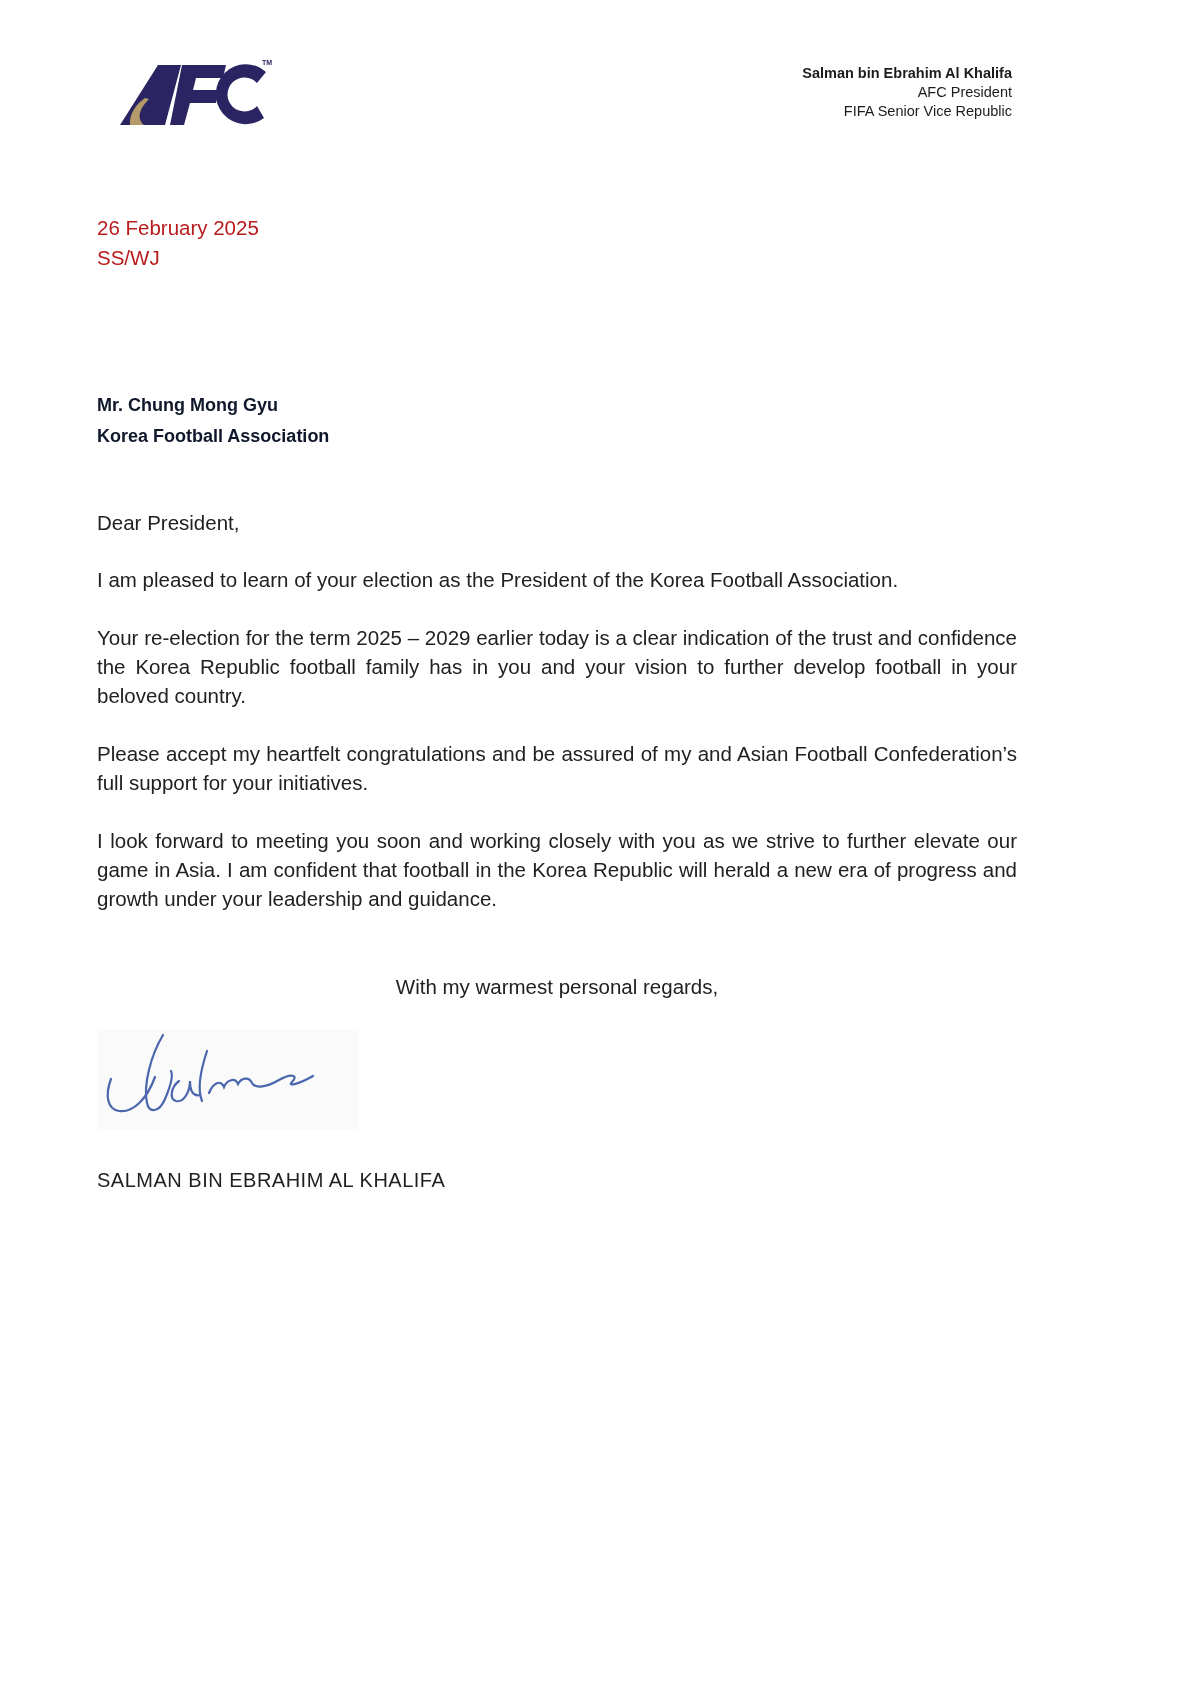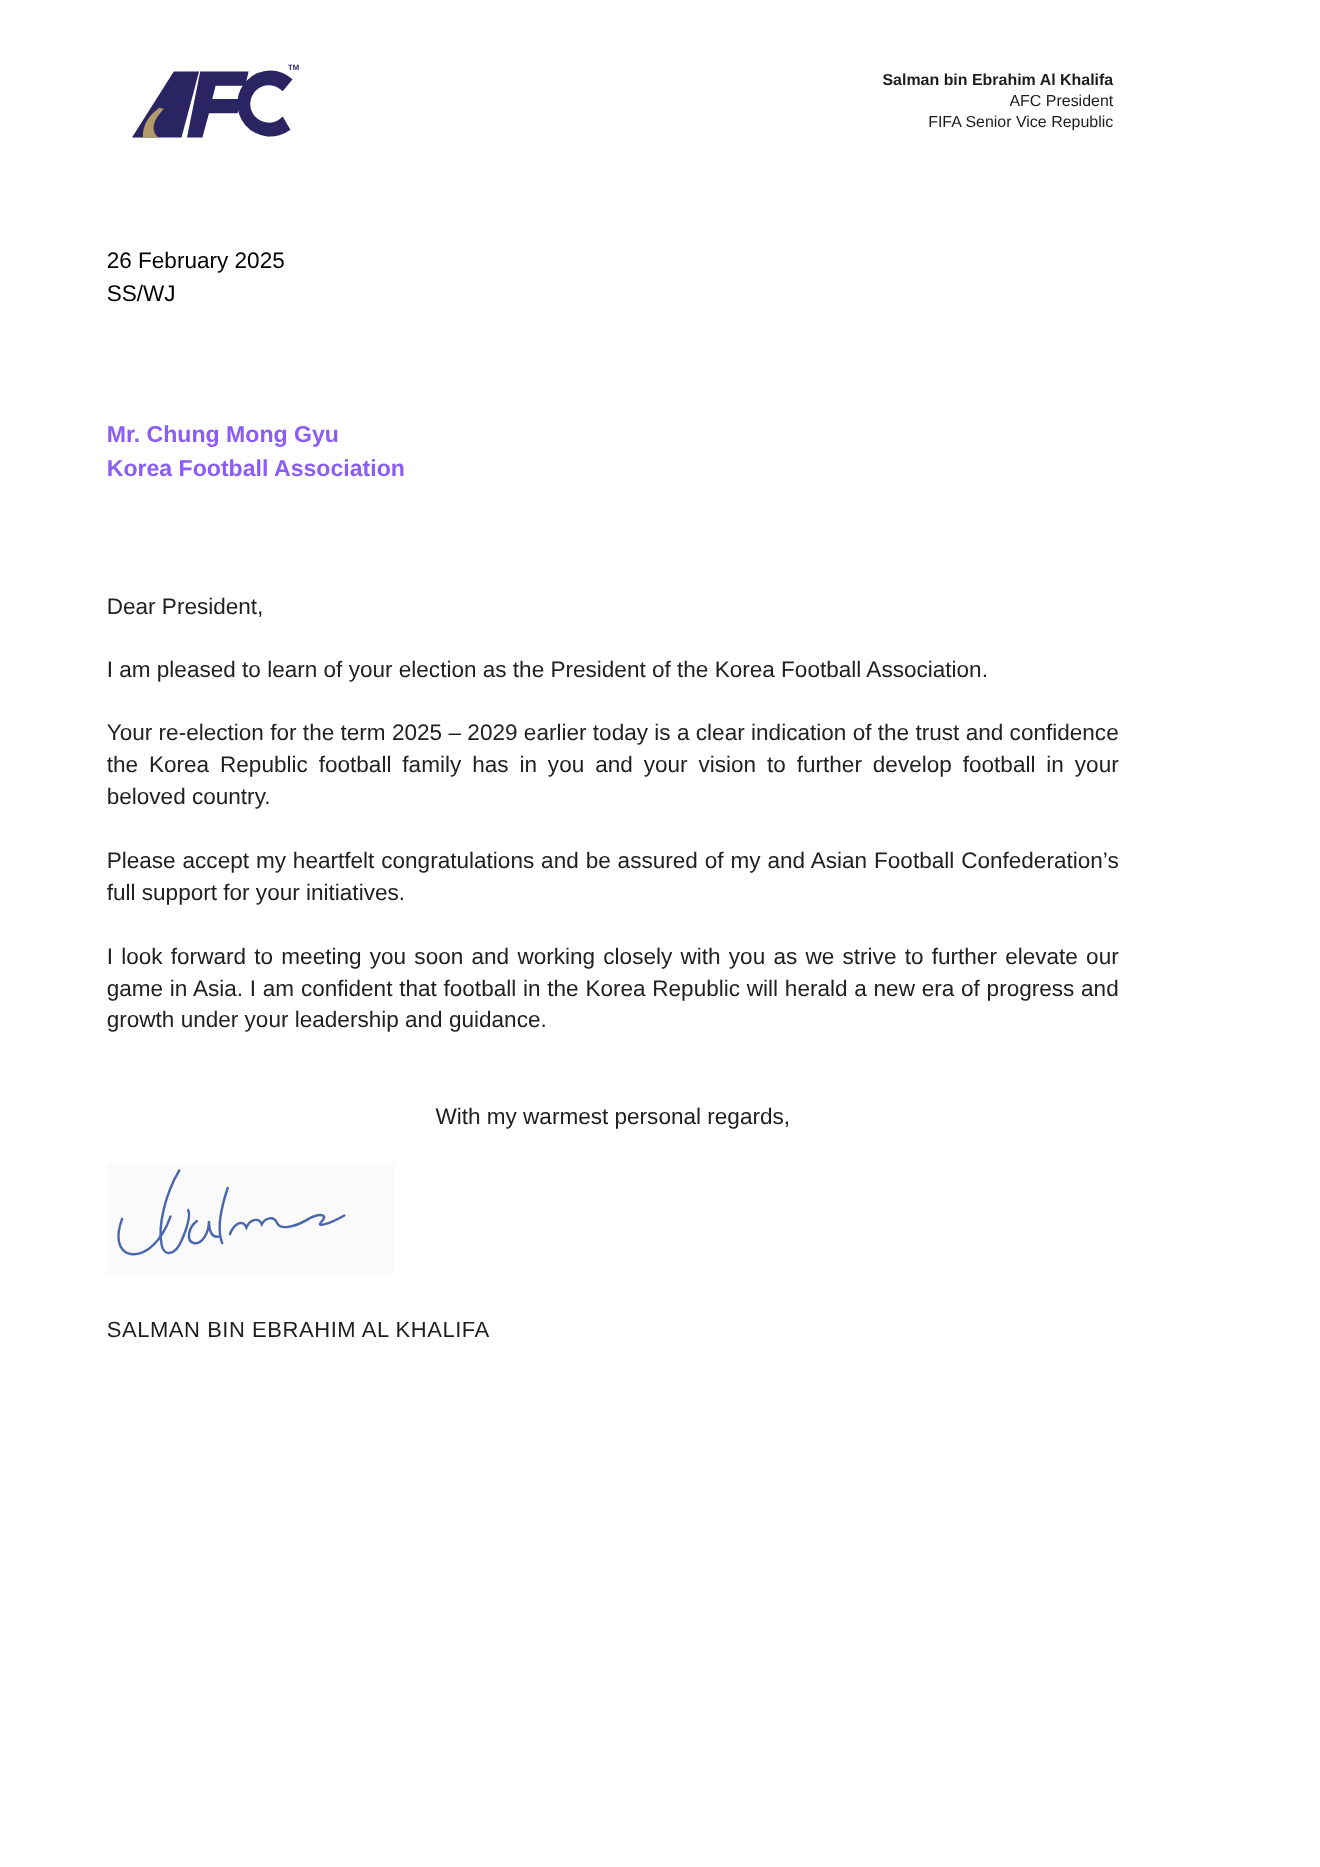--- a/index.html
+++ b/index.html
@@ -33,42 +33,42 @@
     font-size: 14.5px;
     line-height: 19px;
     color: #1c1c1c;
   }
   .sender-block .sender-name { font-weight: bold; }
 
   
   .date-block {
     position: absolute;
     left: 97px;
-    top: 223px;
+    top: 213px;
     font-size: 20.5px;
     line-height: 30px;
-    color: #000000;
+    color: #b91c1c;
   }
 
   
   .recipient-block {
     position: absolute;
     left: 97px;
-    top: 380px;
-    font-size: 21px;
+    top: 390px;
+    font-size: 18px;
     line-height: 31px;
     font-weight: bold;
-    color: #8b5cf6;
+    color: #0f172a;
   }
 
   
   .letter-body {
     position: absolute;
     left: 97px;
-    top: 537px;
+    top: 508px;
     width: 920px;
     font-size: 20.5px;
     line-height: 29px;
     color: #212121;
   }
   .letter-body p {
     margin: 0 0 29px 0;
     text-align: justify;
   }
   .salutation { margin: 0 0 28px 0; }

